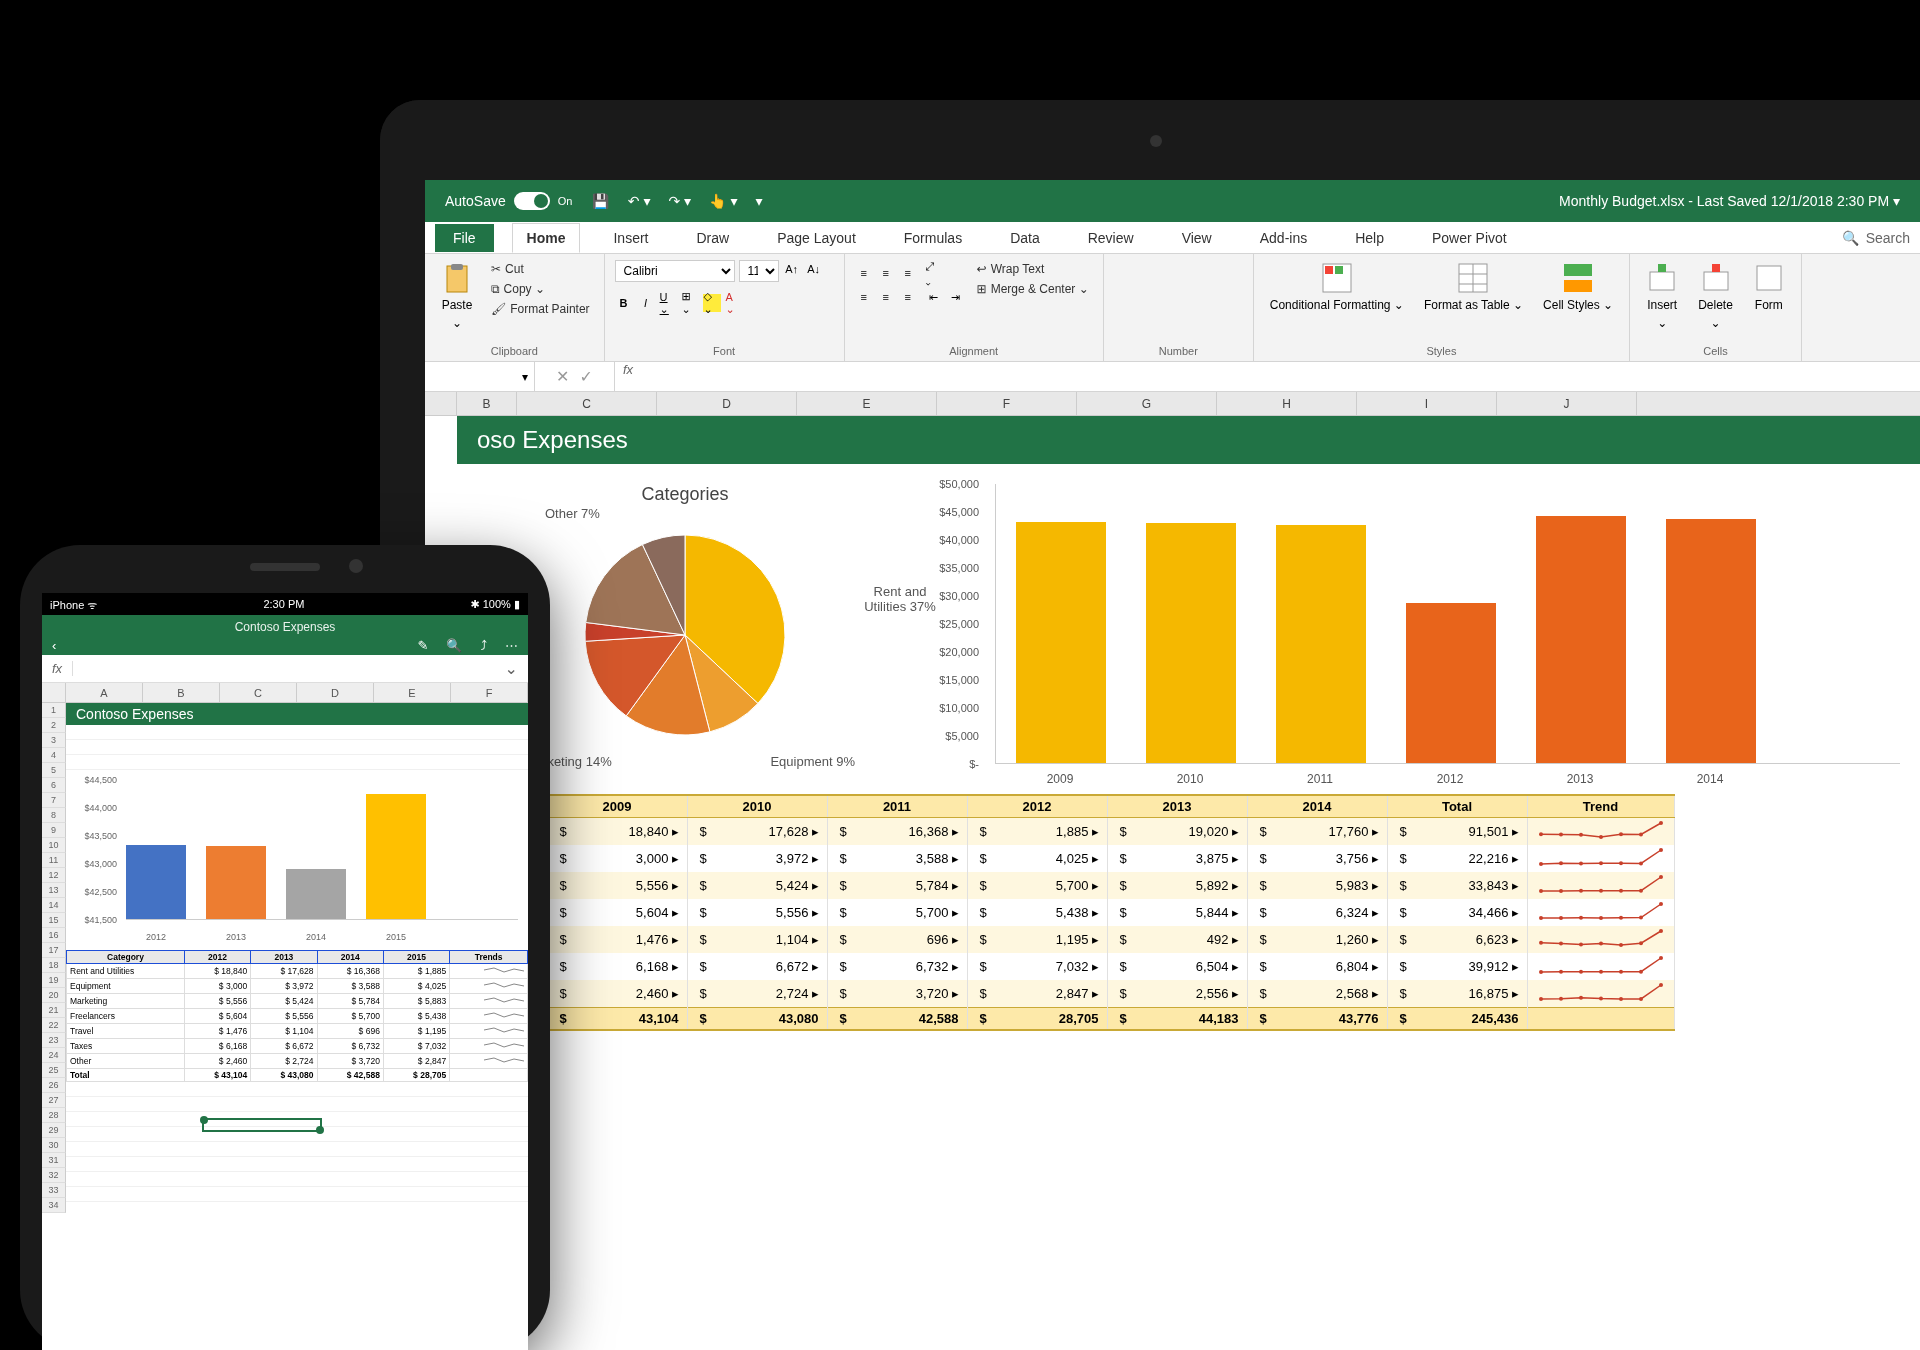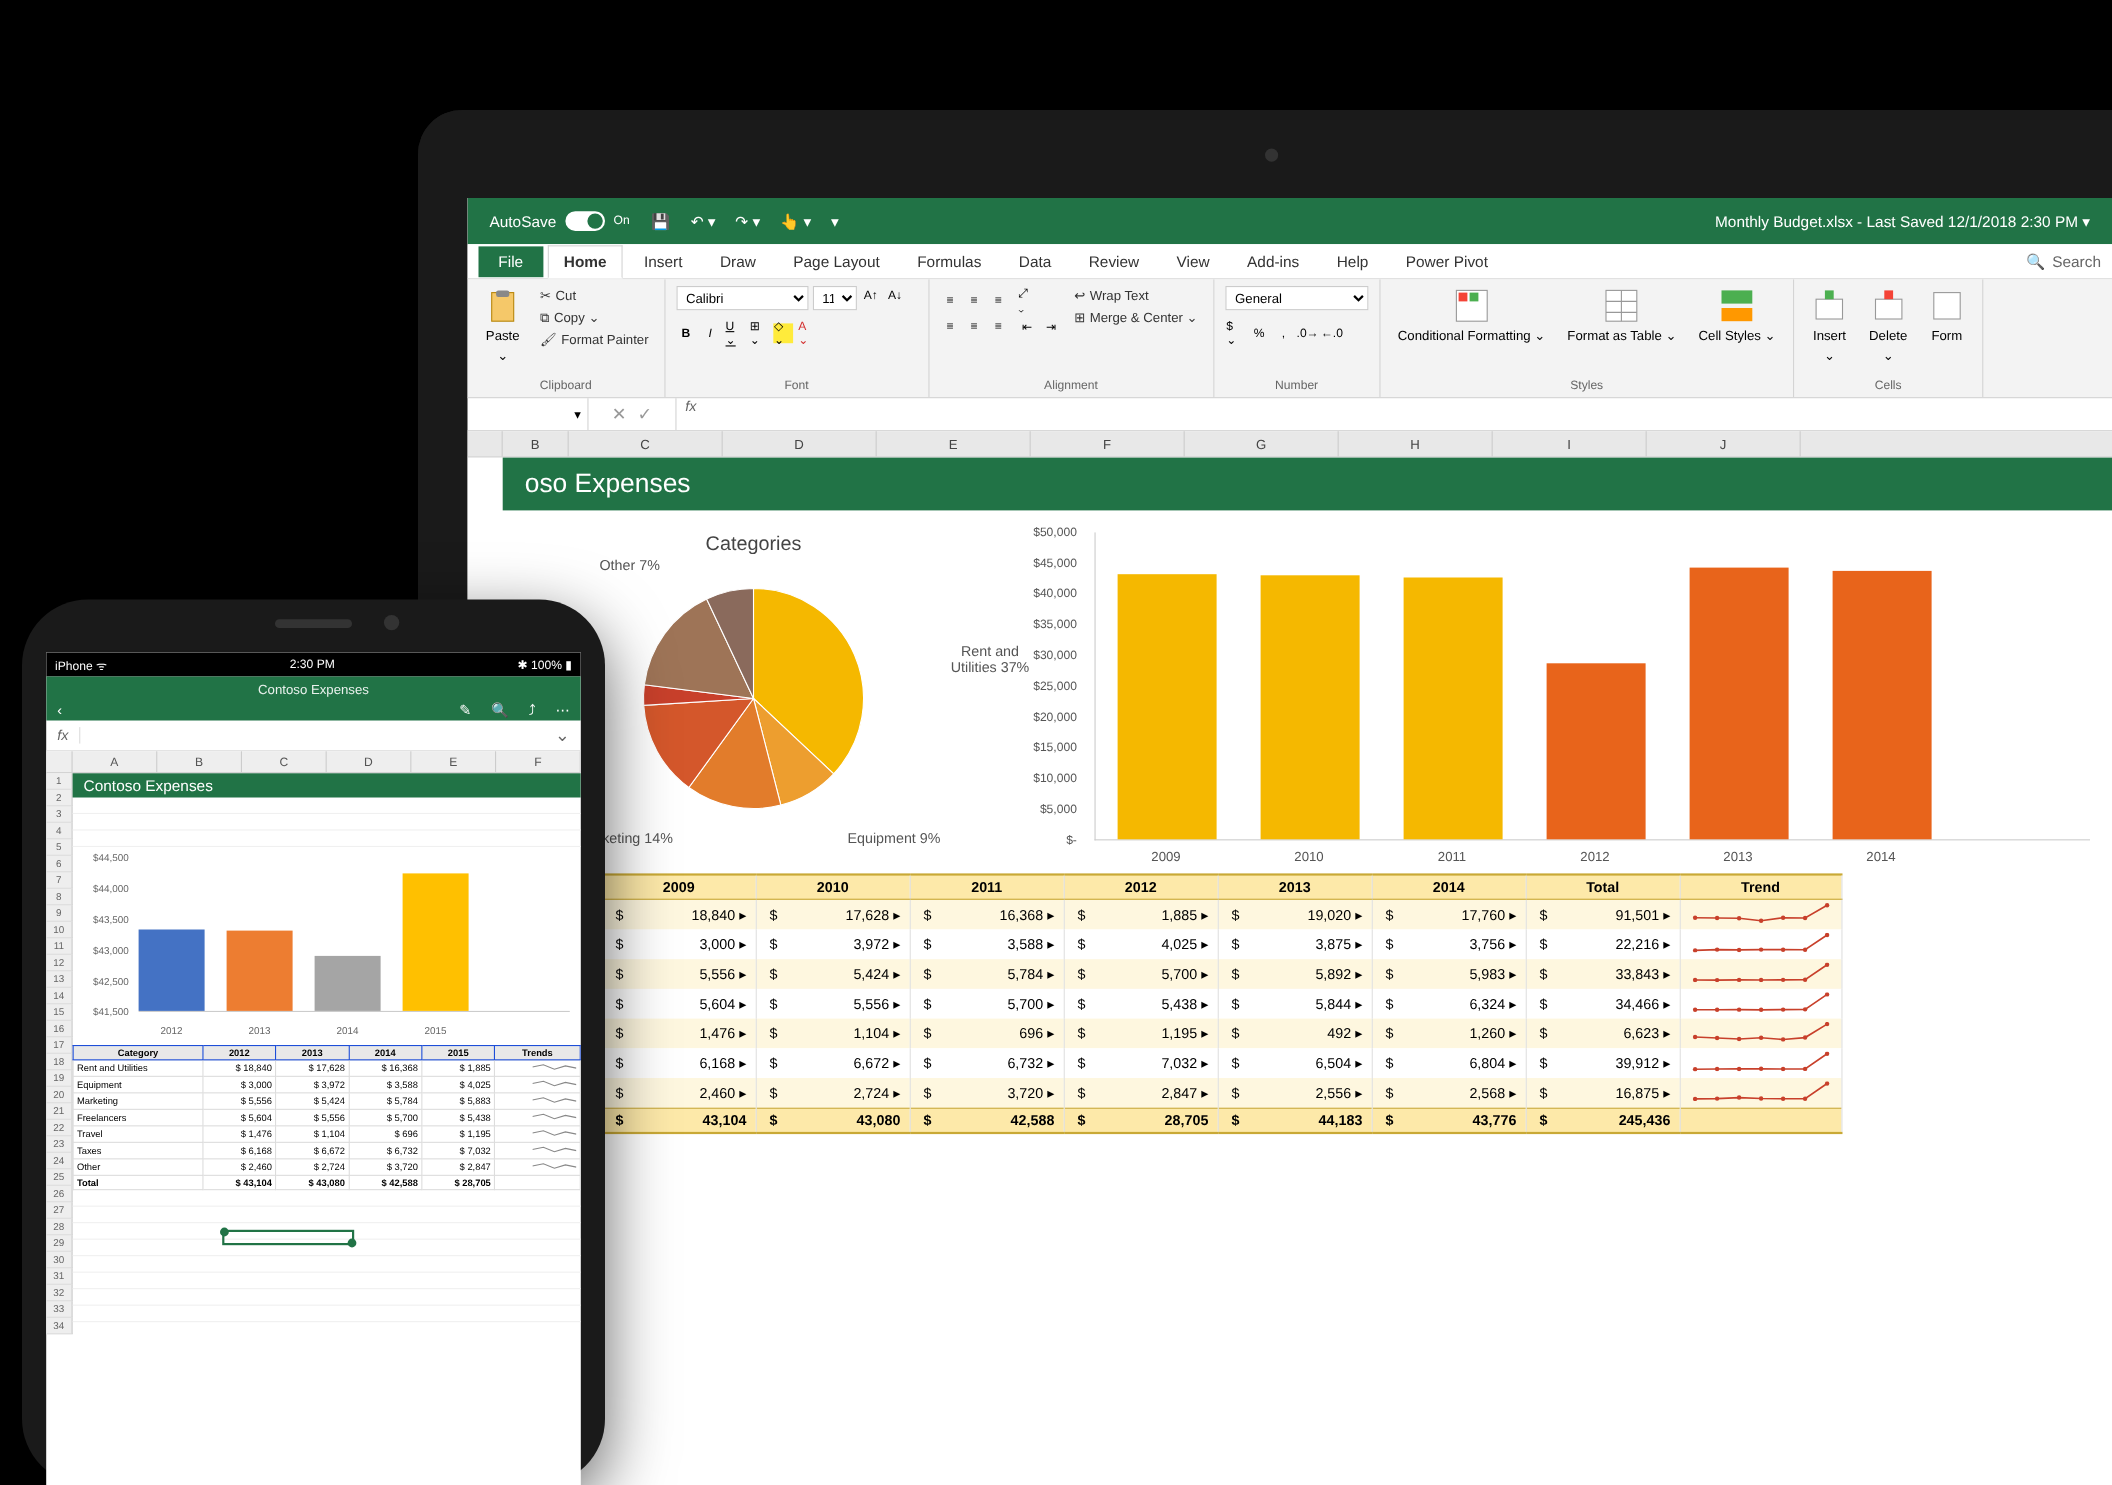--- a/index.html
+++ b/index.html
@@ -15,21 +15,21 @@
   .titlebar { height: 42px; background: #217346; display: flex; align-items: center; padding: 0 20px; color: #fff; font-size: 14px; }
   .autosave { display: flex; align-items: center; gap: 8px; }
   .toggle { width: 36px; height: 18px; background: #fff; border-radius: 9px; position: relative; }
   .toggle::after { content: ''; position: absolute; top: 2px; right: 2px; width: 14px; height: 14px; background: #217346; border-radius: 50%; }
   .qat { display: flex; gap: 18px; margin-left: 20px; align-items: center; }
   .qat span { cursor: pointer; font-size: 14px; }
   .doc-title { margin-left: auto; margin-right: 0; font-size: 14px; }
 
   
   .ribbon-tabs { height: 32px; background: #fff; display: flex; align-items: center; padding: 0 10px; gap: 4px; border-bottom: 1px solid #d4d4d4; }
-  .ribbon-tab { padding: 6px 14px; font-size: 14px; color: #333; cursor: pointer; border: 1px solid transparent; }
+  .ribbon-tab { padding: 6px 14px; font-size: 14px; color: #333; cursor: pointer; border: 1px solid transparent; margin-left: 14px; }
   .ribbon-tab.active { border: 1px solid #d4d4d4; border-bottom-color: #fff; background: #fff; font-weight: 600; margin-bottom: -1px; }
   .ribbon-file { background: #217346; color: #fff; padding: 6px 18px; font-size: 14px; cursor: pointer; }
   .ribbon-search { margin-left: auto; display: flex; align-items: center; gap: 6px; color: #666; font-size: 14px; }
 
   
   .ribbon { height: 108px; background: #f3f3f3; border-bottom: 1px solid #d4d4d4; display: flex; }
   .ribbon-group { border-right: 1px solid #d4d4d4; padding: 6px 10px; display: flex; flex-direction: column; position: relative; }
   .ribbon-group-label { position: absolute; bottom: 4px; left: 0; right: 0; text-align: center; font-size: 11px; color: #666; }
   .ribbon-group-body { flex: 1; display: flex; align-items: flex-start; gap: 8px; }
   .rbtn { font-size: 12px; color: #333; display: flex; align-items: center; gap: 4px; padding: 2px 4px; cursor: pointer; white-space: nowrap; }
@@ -251,30 +251,20 @@
             <div class="rbtn">
                 <span>⊞</span>
                 <span>Merge &amp; Center ⌄</span>
               </div>
           </div>
         </div>
         <div class="ribbon-group-label">Alignment</div>
       </div>
 
       <div class="ribbon-group" style="min-width:150px">
-        <div class="ribbon-group-body" style="flex-direction:column;align-items:stretch">
-          <select class="font-select" style="width:130px"><option>General</option></select>
-          <div class="btn-row">
-            <span class="tiny">$ ⌄</span>
-            <span class="tiny">%</span>
-            <span class="tiny">,</span>
-            <span class="tiny">.0→</span>
-            <span class="tiny">←.0</span>
-          </div>
-        </div>
         <div class="ribbon-group-label">Number</div>
       </div>
 
       <div class="ribbon-group">
         <div class="ribbon-group-body">
           <div class="big-btn">
             <svg class="ico-lg" viewBox="0 0 32 32">
                 <rect x="2" y="2" width="28" height="28" fill="#fff" stroke="#999"></rect>
                 <rect x="4" y="4" width="8" height="8" fill="#f44336"></rect>
                 <rect x="14" y="4" width="8" height="8" fill="#4caf50"></rect>

